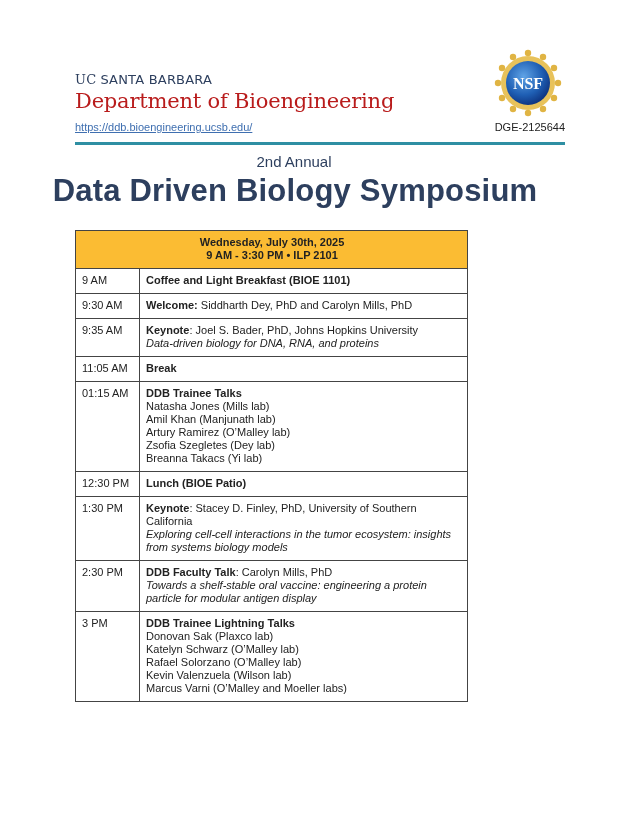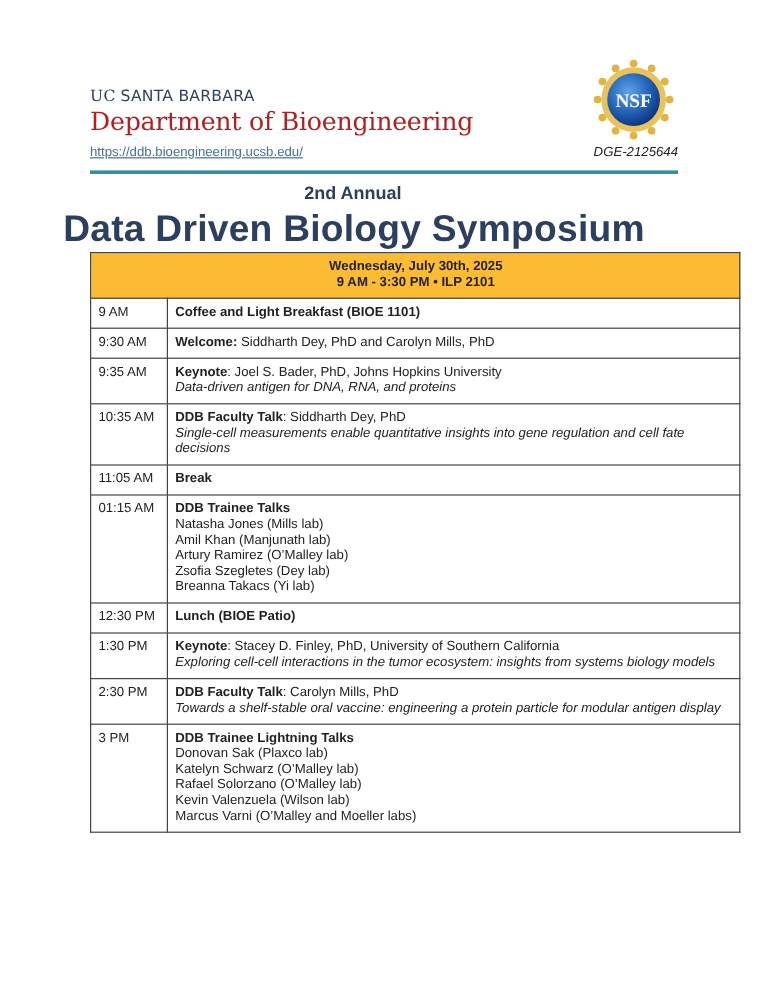--- a/index.html
+++ b/index.html
@@ -4,25 +4,25 @@
 <style>
   html, body { margin: 0; padding: 0; background: #ffffff; }
   body { width: 640px; height: 824px; position: relative; overflow: hidden; font-family: "Liberation Sans", sans-serif; color: #222; }
   .header { position: absolute; left: 75px; top: 48px; width: 490px; height: 96px; }
   .ucsb { position: absolute; left: 0; top: 23px; font-size: 14px; color: #2d3f5e; letter-spacing: 0.2px; }
   .ucsb .uc { font-family: "DejaVu Serif", serif; font-weight: normal; font-size: 13px; }
   .ucsb .sb { font-family: "DejaVu Sans", sans-serif; font-weight: normal; font-size: 13px; }
   .dept { position: absolute; left: 0; top: 41px; font-family: "DejaVu Serif", serif; font-size: 21px; color: #b91c1c; letter-spacing: -0.2px; }
   .url { position: absolute; left: 0; top: 73px; font-size: 11px; color: #3f6fb0; text-decoration: underline; }
   .nsf { position: absolute; left: 418px; top: 0; width: 70px; height: 70px; }
-  .grant { position: absolute; right: 0; top: 73px; font-size: 11px; color: #222; font-style: italic; }
+  .grant { position: absolute; right: 0; top: 73px; font-size: 11px; color: #222; }
   .rule { position: absolute; left: 75px; top: 142px; width: 490px; height: 3px; background: #2f8fa3; }
-  .annual { position: absolute; left: 0; width: 588px; top: 153px; text-align: center; font-size: 15px; font-weight: bold; color: #2d3f5e; }
+  .annual { position: absolute; left: 0; width: 588px; top: 153px; text-align: center; font-size: 15px; font-weight: normal; color: #2d3f5e; }
   .title { position: absolute; left: 0; width: 590px; top: 173px; text-align: center; font-size: 31px; font-weight: bold; color: #2d3f5e; letter-spacing: 0.2px; }
-  table.sched { position: absolute; left: 75px; top: 210px; width: 542px; border-collapse: collapse; font-size: 11px; line-height: 13px; }
+  table.sched { position: absolute; left: 75px; top: 230px; width: 393px; border-collapse: collapse; font-size: 11px; line-height: 13px; }
   table.sched td { border: 1.3px solid #444; vertical-align: top; padding: 5px 5px 6px 6px; color: #222; }
   td.banner { background: #fbbc33; text-align: center; font-weight: bold; color: #3a3a3a; padding: 7px 4px 6px 4px; }
   td.time { width: 52px; }
   .b { font-weight: bold; }
   .i { font-style: italic; }
   .line { display: block; }
 </style>
 </head>
 <body>
 
@@ -83,28 +83,21 @@
       <tr>
         <td class="time">9:30 AM</td>
         <td>
           <span class="line"><span class="b">Welcome:</span><span> Siddharth Dey, PhD and Carolyn Mills, PhD</span></span>
         </td>
       </tr>
       <tr>
         <td class="time">9:35 AM</td>
         <td>
           <span class="line"><span class="b">Keynote</span><span>: Joel S. Bader, PhD, Johns Hopkins University</span></span>
-          <span class="line i">Data-driven antigen for DNA, RNA, and proteins</span>
-        </td>
-      </tr>
-      <tr>
-        <td class="time">10:35 AM</td>
-        <td>
-          <span class="line"><span class="b">DDB Faculty Talk</span><span>: Siddharth Dey, PhD</span></span>
-          <span class="line i">Single-cell measurements enable quantitative insights into gene regulation and cell fate decisions</span>
+          <span class="line i">Data-driven biology for DNA, RNA, and proteins</span>
         </td>
       </tr>
       <tr>
         <td class="time">11:05 AM</td>
         <td>
           <span class="line"><span class="b">Break</span></span>
         </td>
       </tr>
       <tr>
         <td class="time">01:15 AM</td>

